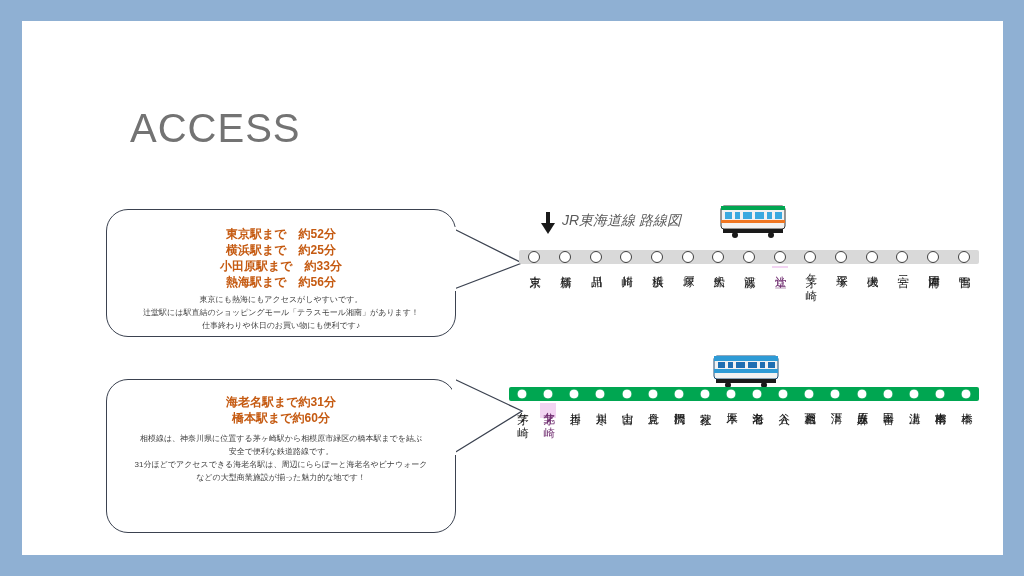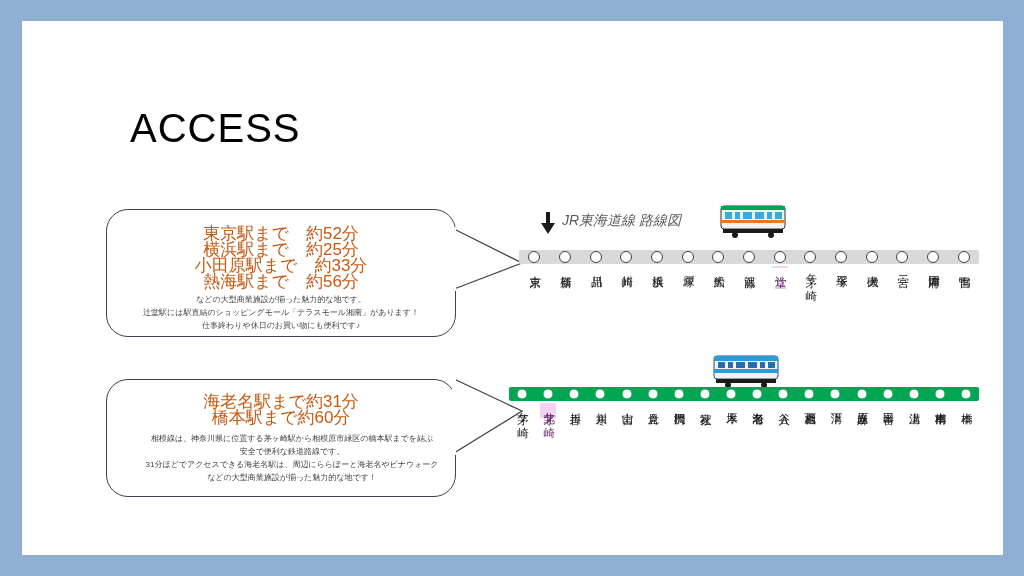--- a/index.html
+++ b/index.html
@@ -22,21 +22,21 @@
     background: #ffffff;
   }
 
   
   .access-title {
     position: absolute;
     left: 108px;
     top: 85px;
     font-size: 40px;
     letter-spacing: 1px;
-    color: #000000;
+    color: #737373;
     font-weight: 400;
   }
   .header-lines {
     position: absolute;
     left: 310px;
     top: 76px;
     color: #8fb0d3;
     font-size: 19px;
     line-height: 36px;
     white-space: nowrap;
@@ -53,21 +53,22 @@
   .bubble-tail {
     position: absolute;
     width: 0;
     height: 0;
   }
   .bubble-big {
     color: #c55a11;
     text-align: center;
     white-space: pre;
     line-height: 16px;
-    font-size: 17px;
+    font-size: 12px;
+    font-weight: bold;
   }
   .bubble-small {
     color: #3f3f3f;
     text-align: center;
     white-space: pre;
     line-height: 13px;
     font-size: 8px;
   }
 
   
@@ -153,33 +154,33 @@
 <div class="slide">
 
   <div class="access-title">ACCESS</div>
 
 
   <div class="bubble" style="left:84px; top:188px; width:350px; height:128px;">
     <div class="bubble-big" style="position:absolute; left:0; top:16px; width:100%;">東京駅まで　約52分
 横浜駅まで　約25分
 小田原駅まで　約33分
 熱海駅まで　約56分</div>
-    <div class="bubble-small" style="position:absolute; left:0; top:83px; width:100%;">などの大型商業施設が揃った魅力的な地です。
+    <div class="bubble-small" style="position:absolute; left:0; top:83px; width:100%;">東京にも熱海にもアクセスがしやすいです。
 辻堂駅には駅直結のショッピングモール「テラスモール湘南」があります！
 仕事終わりや休日のお買い物にも便利です♪</div>
   </div>
   <svg class="bubble-tail" style="left:430px; top:196px; width:80px; height:80px;" viewBox="0 0 80 80">
     <path d="M2,12 L70,46 L2,72" fill="#ffffff" stroke="#3b4250" stroke-width="1.3" stroke-linejoin="miter" stroke-linecap="butt"></path>
     <rect x="0" y="10" width="4" height="64" fill="#ffffff"></rect>
   </svg>
 
-  <div class="bubble" style="left:84px; top:358px; width:350px; height:118px;">
+  <div class="bubble" style="left:84px; top:358px; width:350px; height:154px;">
     <div class="bubble-big" style="position:absolute; left:0; top:14px; width:100%;">海老名駅まで約31分
 橋本駅まで約60分</div>
-    <div class="bubble-small" style="position:absolute; left:11px; top:52px; width:100%;">相模線は、神奈川県に位置する茅ヶ崎駅から相模原市緑区の橋本駅までを結ぶ
+    <div class="bubble-small" style="position:absolute; left:0; top:52px; width:100%;">相模線は、神奈川県に位置する茅ヶ崎駅から相模原市緑区の橋本駅までを結ぶ
 安全で便利な鉄道路線です。
 31分ほどでアクセスできる海老名駅は、周辺にららぽーと海老名やビナウォーク
 などの大型商業施設が揃った魅力的な地です！</div>
   </div>
   <svg class="bubble-tail" style="left:430px; top:352px; width:80px; height:90px;" viewBox="0 0 80 90">
     <path d="M2,6 L70,38 L2,80" fill="#ffffff" stroke="#3b4250" stroke-width="1.3" stroke-linejoin="miter" stroke-linecap="butt"></path>
     <rect x="0" y="4" width="4" height="78" fill="#ffffff"></rect>
   </svg>
 
   <div class="route-head" style="left:519px; top:191px;">

